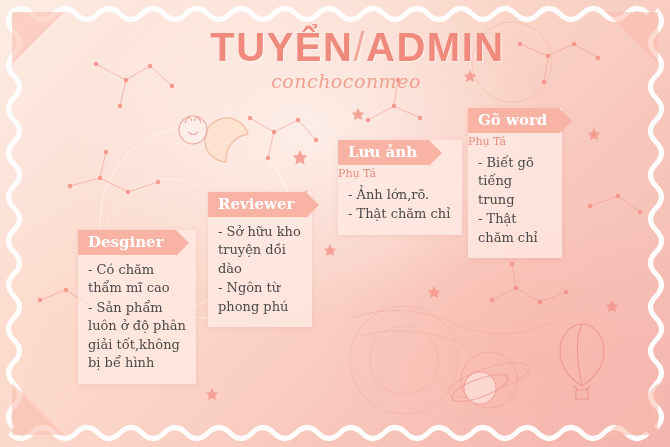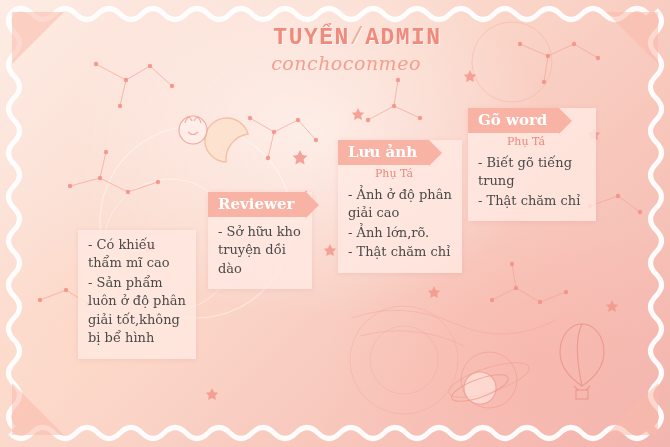--- a/index.html
+++ b/index.html
@@ -30,23 +30,23 @@
 
   
   .title-wrap {
     position: absolute;
     left: 0; right: 0;
     top: 26px;
     text-align: center;
     pointer-events: none;
   }
   .title-main {
-    font-family: Liberation Mono, monospace;
+    font-family: Liberation Sans, sans-serif;
     font-weight: bold;
-    font-size: 23px;
+    font-size: 40px;
     letter-spacing: 1.5px;
     color: #f08a7d;
     text-shadow: 1px 1px 0 rgba(255,255,255,0.6);
     line-height: 1.05;
     margin-left: 45px;
   }
   .title-main .slash {
     color: #f3a99c;
     font-weight: normal;
   }
@@ -82,21 +82,21 @@
     position: absolute;
     right: -13px;
     top: 0;
     width: 0; height: 0;
     border-top: 13px solid transparent;
     border-bottom: 13px solid transparent;
     border-left: 13px solid #f9b3a4;
   }
   .card .card-sub {
     display: block;
-    text-align: center;
+    text-align: left;
     font-family: "DejaVu Serif", serif;
     font-size: 11px;
     color: #e9897b;
     margin: 2px 12px 0 0;
   }
   .card ul {
     list-style: none;
     margin: 6px 0 0 0;
     padding: 0 10px 10px 10px;
   }
@@ -108,21 +108,21 @@
     margin-bottom: 1px;
     white-space: pre-line;
   }
   .card ul li::before {
     content: "- ";
   }
 
   #card-desginer { left: 78px;  top: 230px; width: 118px; }
   #card-reviewer { left: 208px; top: 192px; width: 104px; }
   #card-luuanh   { left: 338px; top: 140px; width: 124px; }
-  #card-goword   { left: 468px; top: 108px; width: 128px; }
+  #card-goword   { left: 468px; top: 108px; width: 94px; }
 
   
   .deco {
     position: absolute;
     left: 0; top: 0;
     pointer-events: none;
   }
 </style>
 </head>
 <body>
@@ -252,38 +252,39 @@
   </svg>
 
   <div class="title-wrap">
     <div class="title-main">
       <span>TUYỂN</span><span class="slash">/</span><span>ADMIN</span>
     </div>
     <div class="title-sub">conchoconmeo</div>
   </div>
 
   <div class="card" id="card-desginer">
-    <ul>
-      <li>Có khiếu thẩm mĩ cao</li>
+    <div class="card-head">Desginer</div>
+    <ul>
+      <li>Có chăm thẩm mĩ cao</li>
       <li>Sản phẩm luôn ở độ phân giải tốt,không bị bể hình</li>
     </ul>
   </div>
 
   <div class="card" id="card-reviewer">
     <div class="card-head">Reviewer</div>
     <ul>
       <li>Sở hữu kho truyện dồi dào</li>
+      <li>Ngôn từ phong phú</li>
     </ul>
   </div>
 
   <div class="card" id="card-luuanh">
     <div class="card-head">Lưu ảnh</div>
     <span class="card-sub">Phụ Tá</span>
     <ul>
-      <li>Ảnh ở độ phân giải cao</li>
       <li>Ảnh lớn,rõ.</li>
       <li>Thật chăm chỉ</li>
     </ul>
   </div>
 
   <div class="card" id="card-goword">
     <div class="card-head">Gõ word</div>
     <span class="card-sub">Phụ Tá</span>
     <ul>
       <li>Biết gõ tiếng trung</li>

